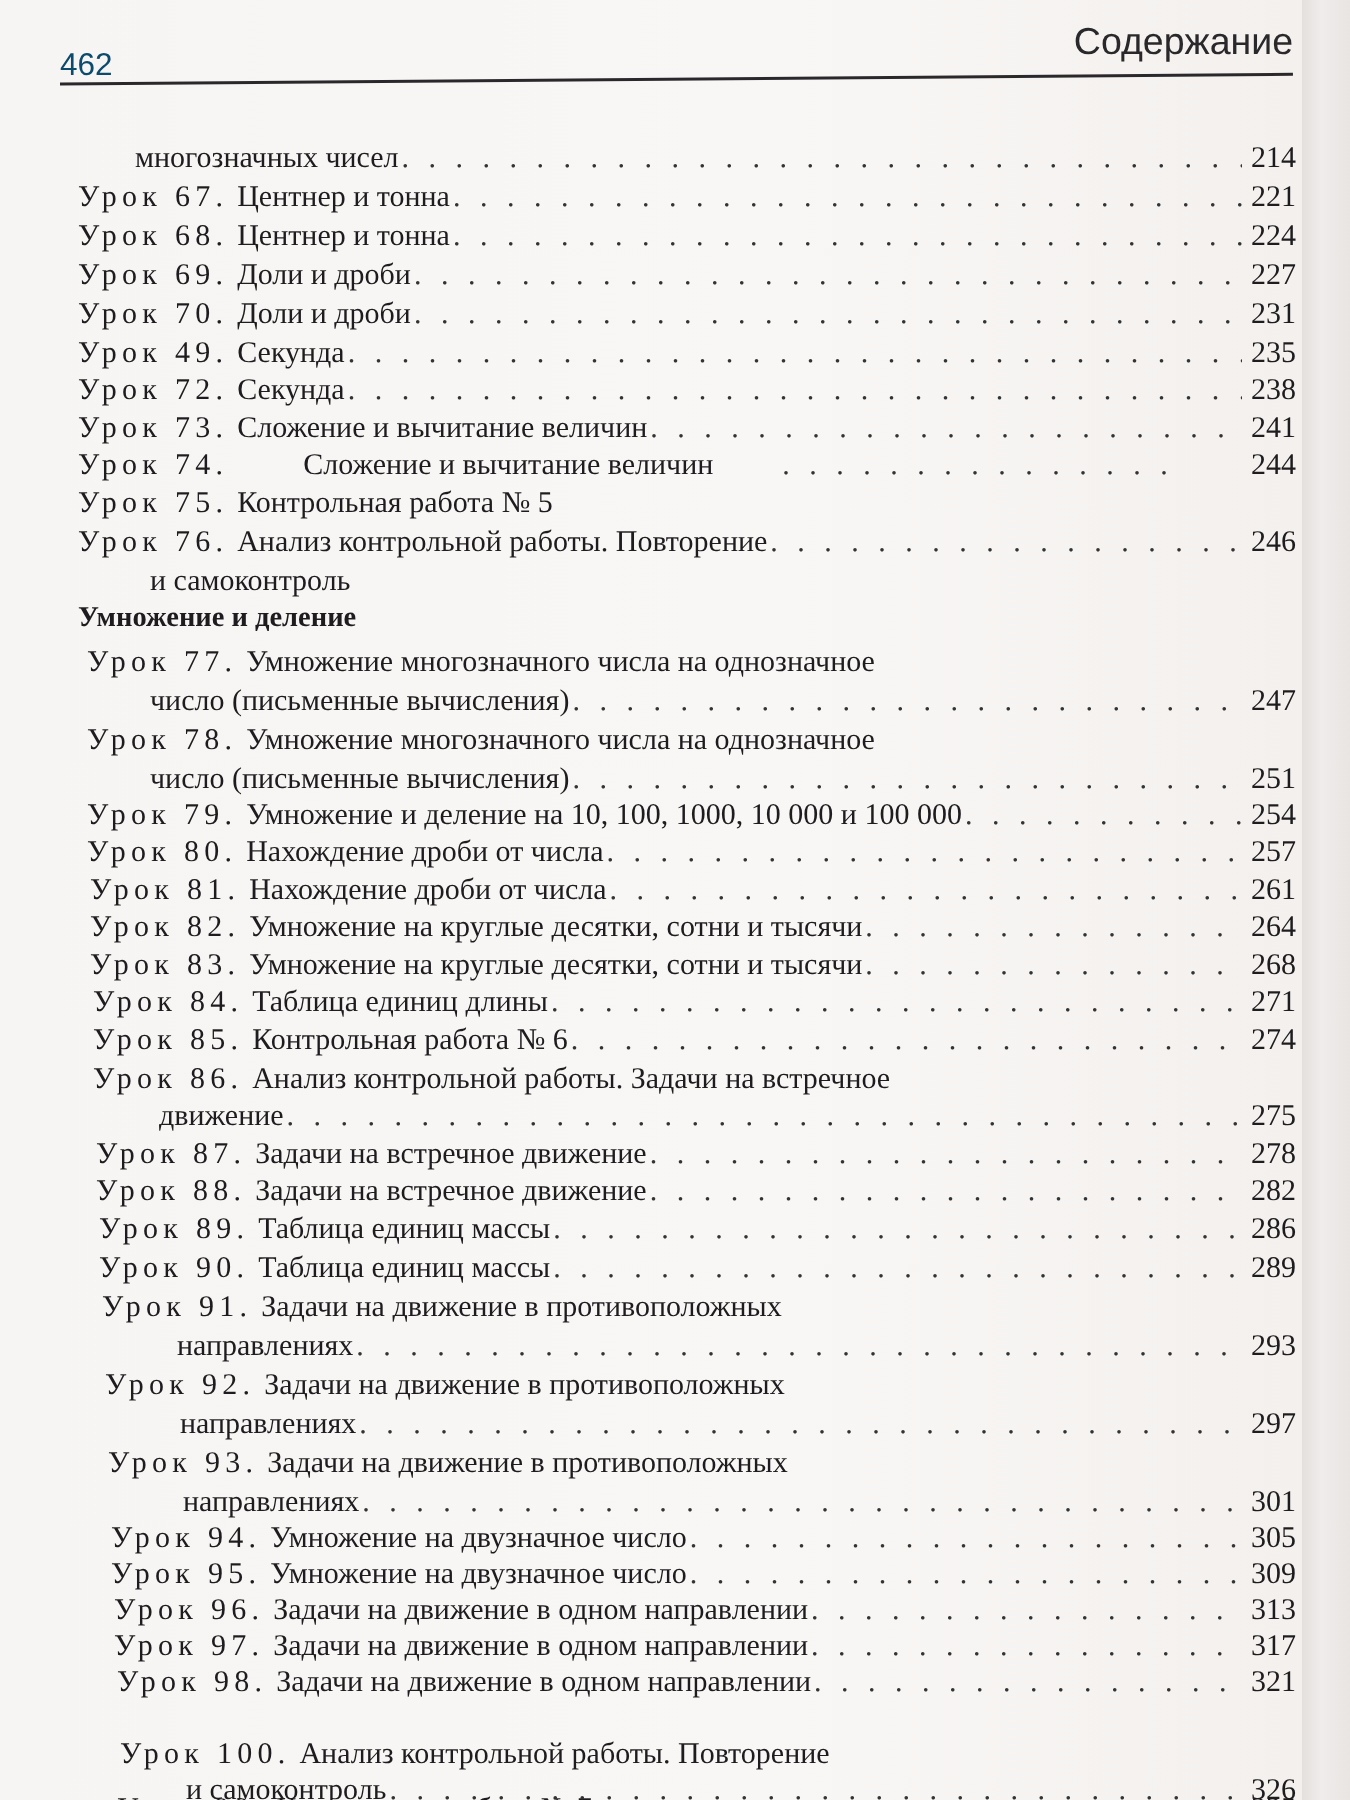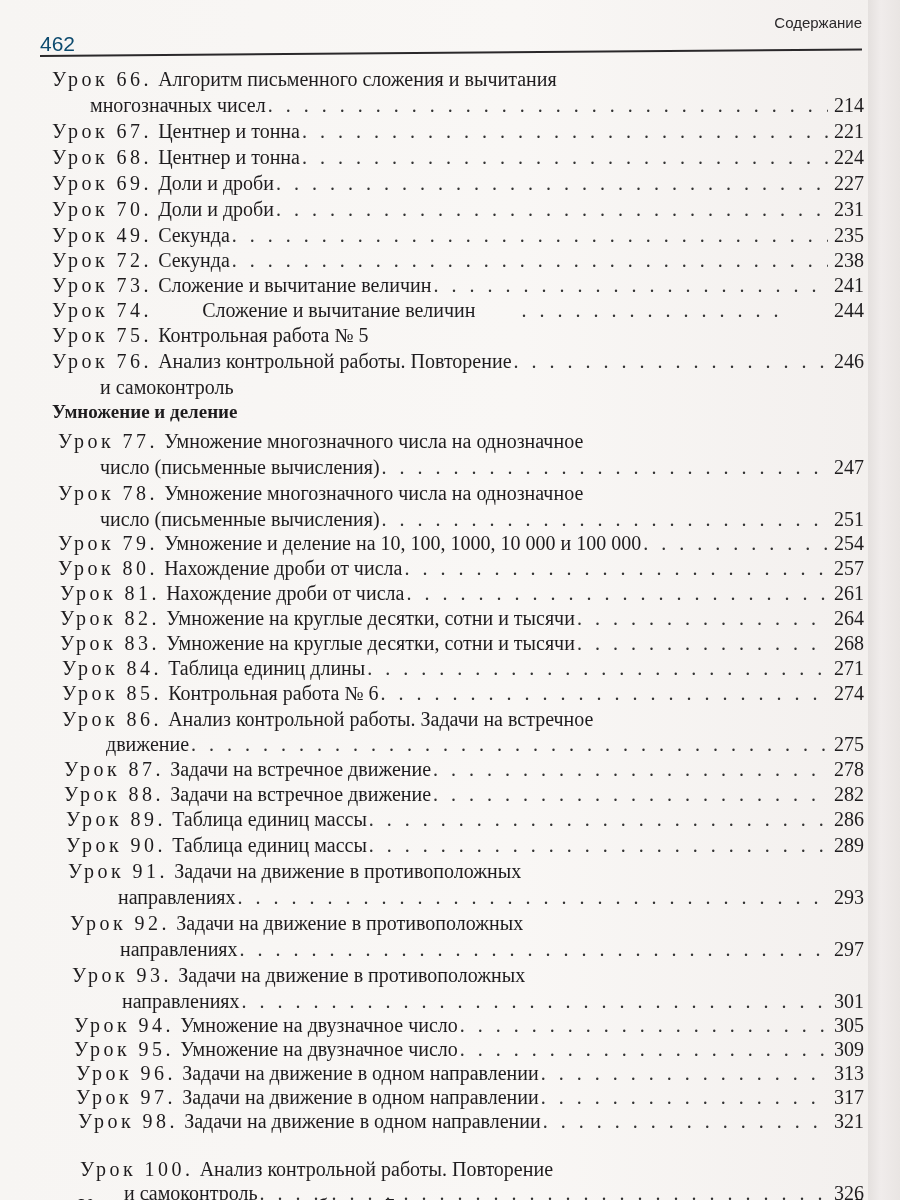--- a/index.html
+++ b/index.html
@@ -20,21 +20,21 @@
   }
   .header {
     position: absolute; left: 40px; top: 10px; width: 822px; height: 50px;
   }
   .page-number {
     position: absolute; left: 0; top: 22px;
     font-family: "Liberation Sans", sans-serif; font-size: 21px; color: #0c4a6e;
   }
   .running-title {
     position: absolute; right: 0; top: 4px;
-    font-family: "Liberation Sans", sans-serif; font-size: 15px; color: #2a282a;
+    font-family: "Liberation Sans", sans-serif; font-size: 25px; color: #2a282a;
   }
   .rule {
     position: absolute; left: 40px; top: 55px; width: 822px; height: 0;
     border-top: 2px solid #2a282a;
     transform: rotate(-0.45deg); transform-origin: left center;
   }
   .toc {
     position: absolute; left: 0; top: 0; width: 900px; height: 1200px;
   }
   .line {
@@ -58,24 +58,20 @@
 <div class="page"></div>
 <div class="edge"></div>
 
 <div class="header">
   <span class="page-number">462</span>
   <span class="running-title">Содержание</span>
 </div>
 <div class="rule"></div>
 
 <div class="toc" id="toc">
-    <div class="line" style="left: 52px; top: 66px; width: 812px;">
-      <span class="lbl">Урок 66.</span>
-      <span>Алгоритм письменного сложения и вычитания</span>
-    </div>
     <div class="line" style="left: 90px; top: 92px; width: 774px;">
       <span>многозначных чисел</span>
       <span class="dots"> . . . . . . . . . . . . . . . . . . . . . . . . . . . . . . . . . . . . . . . . . . . . . . . . . . . . . . . . . . . . . . . . . . . . . . . . . . . . . . . . . . . . . . . . . . . . . . . . . . . . . . . . . . . . . . . . . . . . . . . .</span>
       <span class="pg">214</span>
     </div>
     <div class="line" style="left: 52px; top: 118px; width: 812px;">
       <span class="lbl">Урок 67.</span>
       <span>Центнер и тонна</span>
       <span class="dots"> . . . . . . . . . . . . . . . . . . . . . . . . . . . . . . . . . . . . . . . . . . . . . . . . . . . . . . . . . . . . . . . . . . . . . . . . . . . . . . . . . . . . . . . . . . . . . . . . . . . . . . . . . . . . . . . . . . . . . . . .</span>
       <span class="pg">221</span>

